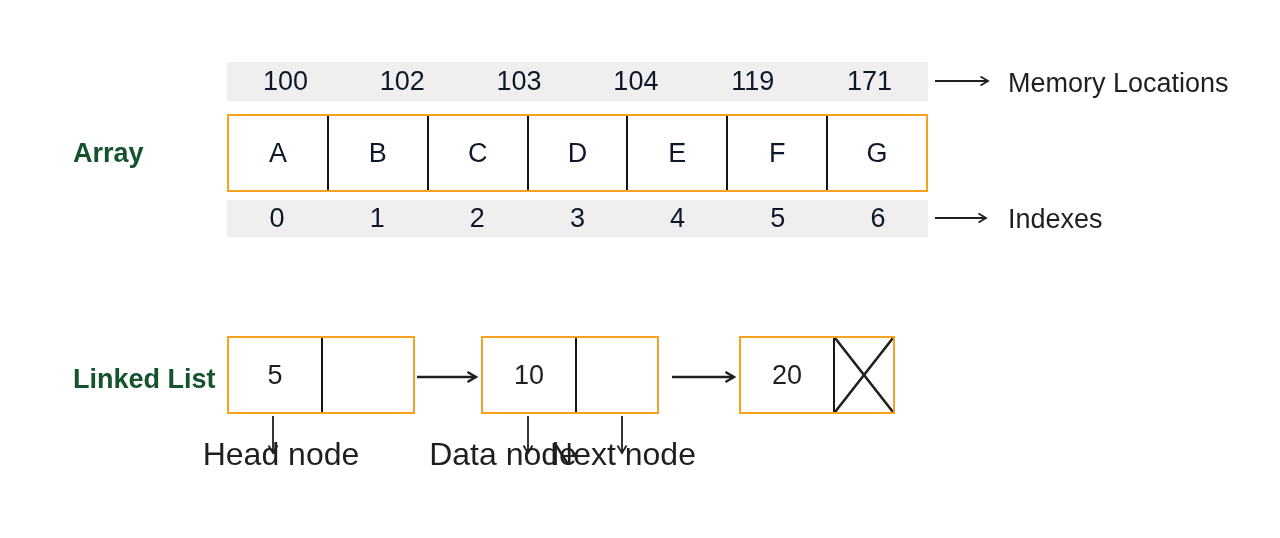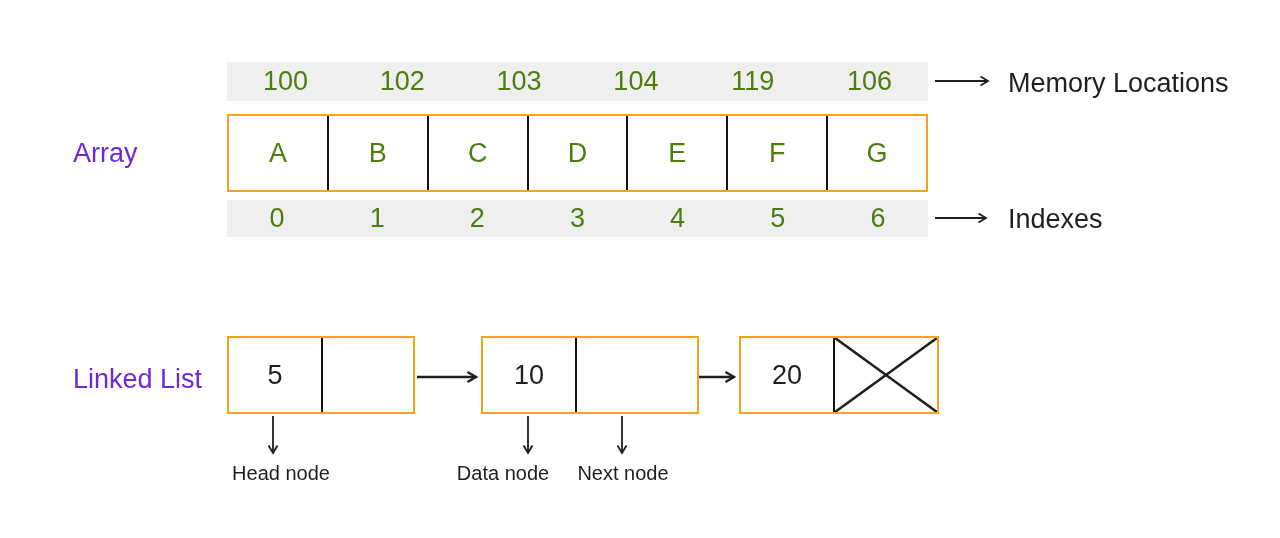--- a/index.html
+++ b/index.html
@@ -19,22 +19,23 @@
     position: absolute;
     inset: 0;
     width: 1280px;
     height: 538px;
     pointer-events: none;
   }
   .section-label {
     position: absolute;
     font-size: 27px;
     line-height: 30px;
-    color: #6d28d9;
+    color: #14532d;
     white-space: nowrap;
+    font-weight: bold;
   }
   .array-label   { left: 73px;  top: 138px; }
   .ll-label      { left: 73px;  top: 364px; }
 
   
   .strip {
     position: absolute;
     left: 227px;
     width: 701px;
     display: flex;
@@ -45,21 +46,21 @@
     top: 114px; height: 78px;
     background: #ffffff;
     border: 2.5px solid #f6a21e;
   }
   .cell {
     flex: 1 1 0;
     display: flex;
     align-items: center;
     justify-content: center;
     font-size: 27px;
-    color: #4d7c0f;
+    color: #0f172a;
   }
   .array-row .cell { border-right: 2px solid #151515; }
   .array-row .cell:last-child { border-right: none; }
 
   
   .annot {
     position: absolute;
     font-size: 27px;
     white-space: nowrap;
   }
@@ -69,39 +70,39 @@
   
   .ll-node {
     position: absolute;
     top: 336px;
     height: 78px;
     background: #ffffff;
     border: 2.5px solid #f6a21e;
     display: flex;
   }
   .node1 { left: 227px; width: 188px; }
-  .node2 { left: 481px; width: 218px; }
-  .node3 { left: 739px; width: 200px; }
+  .node2 { left: 481px; width: 178px; }
+  .node3 { left: 739px; width: 156px; }
   .ll-data {
     width: 94px;
     border-right: 2.5px solid #151515;
     display: flex;
     align-items: center;
     justify-content: center;
     font-size: 27px;
   }
   .ll-next { flex: 1 1 0; position: relative; }
   .null-x { position: absolute; inset: 0; width: 100%; height: 100%; }
 
   
   .node-callout {
     position: absolute;
-    top: 462px;
+    top: 436px;
     transform: translateX(-50%);
-    font-size: 20px;
+    font-size: 32px;
     white-space: nowrap;
   }
   .head-callout { left: 281px; }
   .data-callout { left: 503px; }
   .next-callout { left: 623px; }
 </style>
 </head>
 <body>
 
 <div class="canvas">
@@ -142,21 +143,21 @@
   </svg>
 
   <div class="section-label array-label">Array</div>
 
   <div class="strip memory-row">
     <div class="cell">100</div>
     <div class="cell">102</div>
     <div class="cell">103</div>
     <div class="cell">104</div>
     <div class="cell">119</div>
-    <div class="cell">106</div>
+    <div class="cell">171</div>
   </div>
 
   <div class="strip array-row">
     <div class="cell">A</div>
     <div class="cell">B</div>
     <div class="cell">C</div>
     <div class="cell">D</div>
     <div class="cell">E</div>
     <div class="cell">F</div>
     <div class="cell">G</div>

